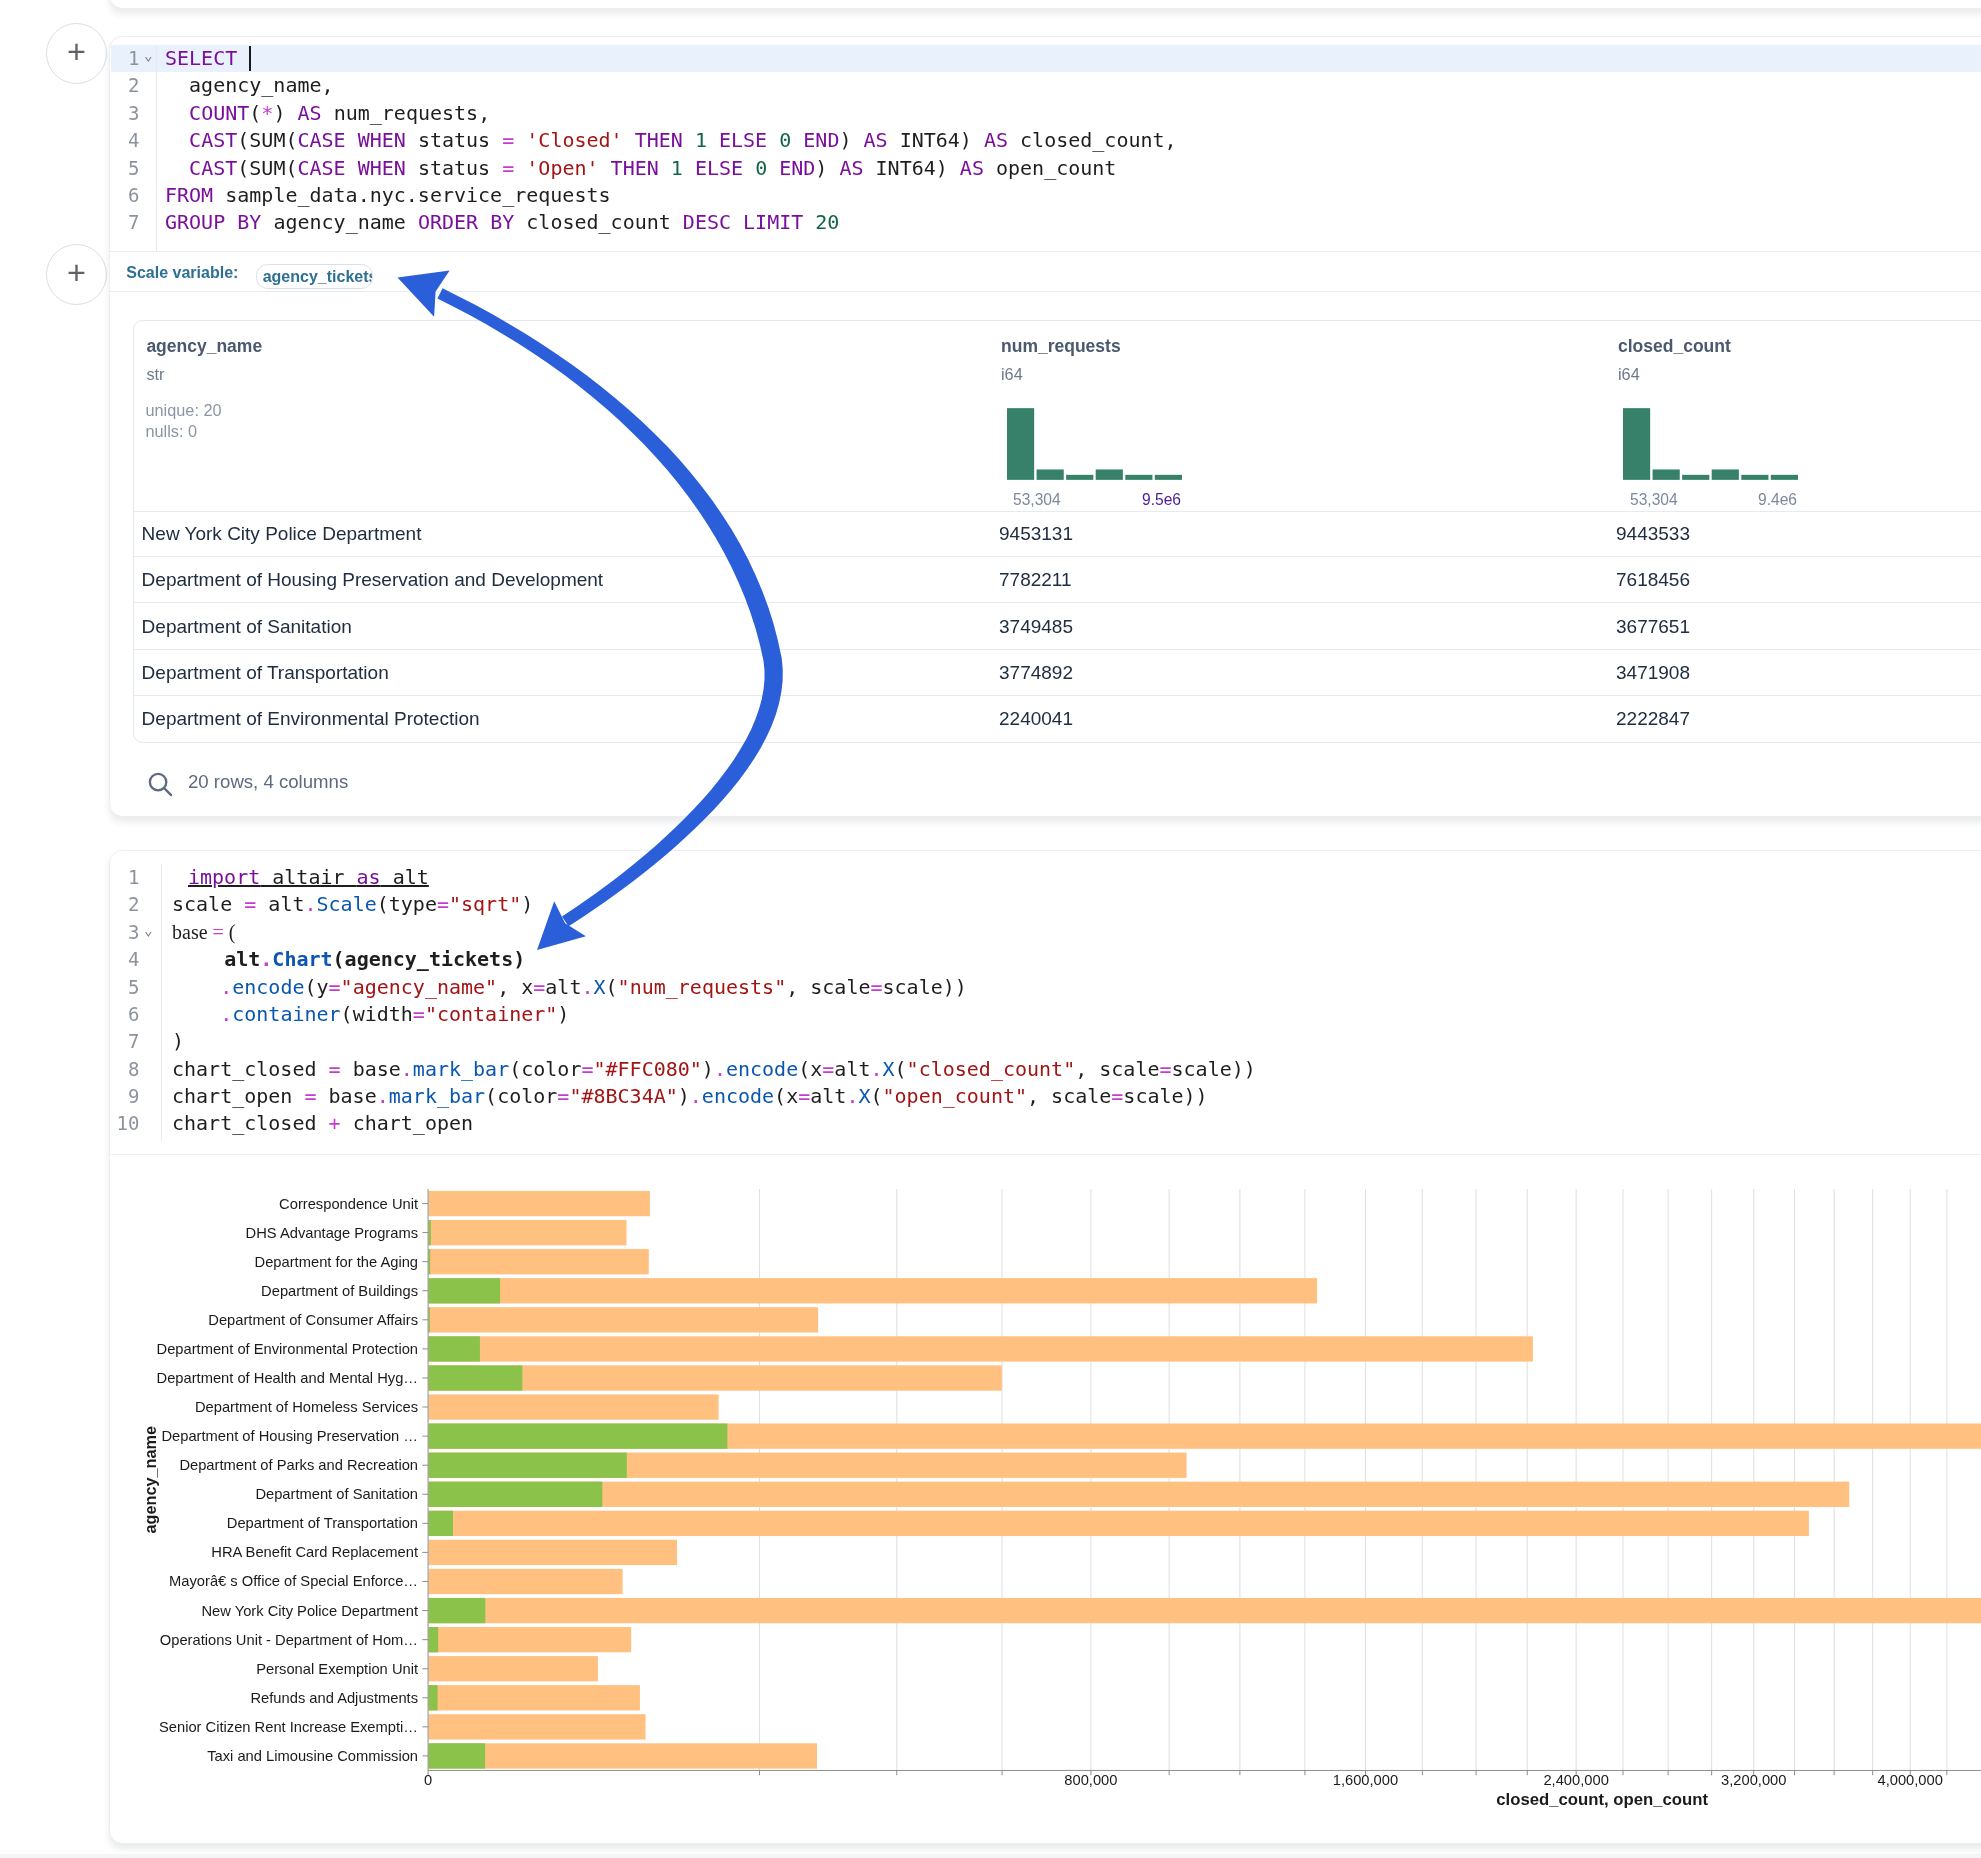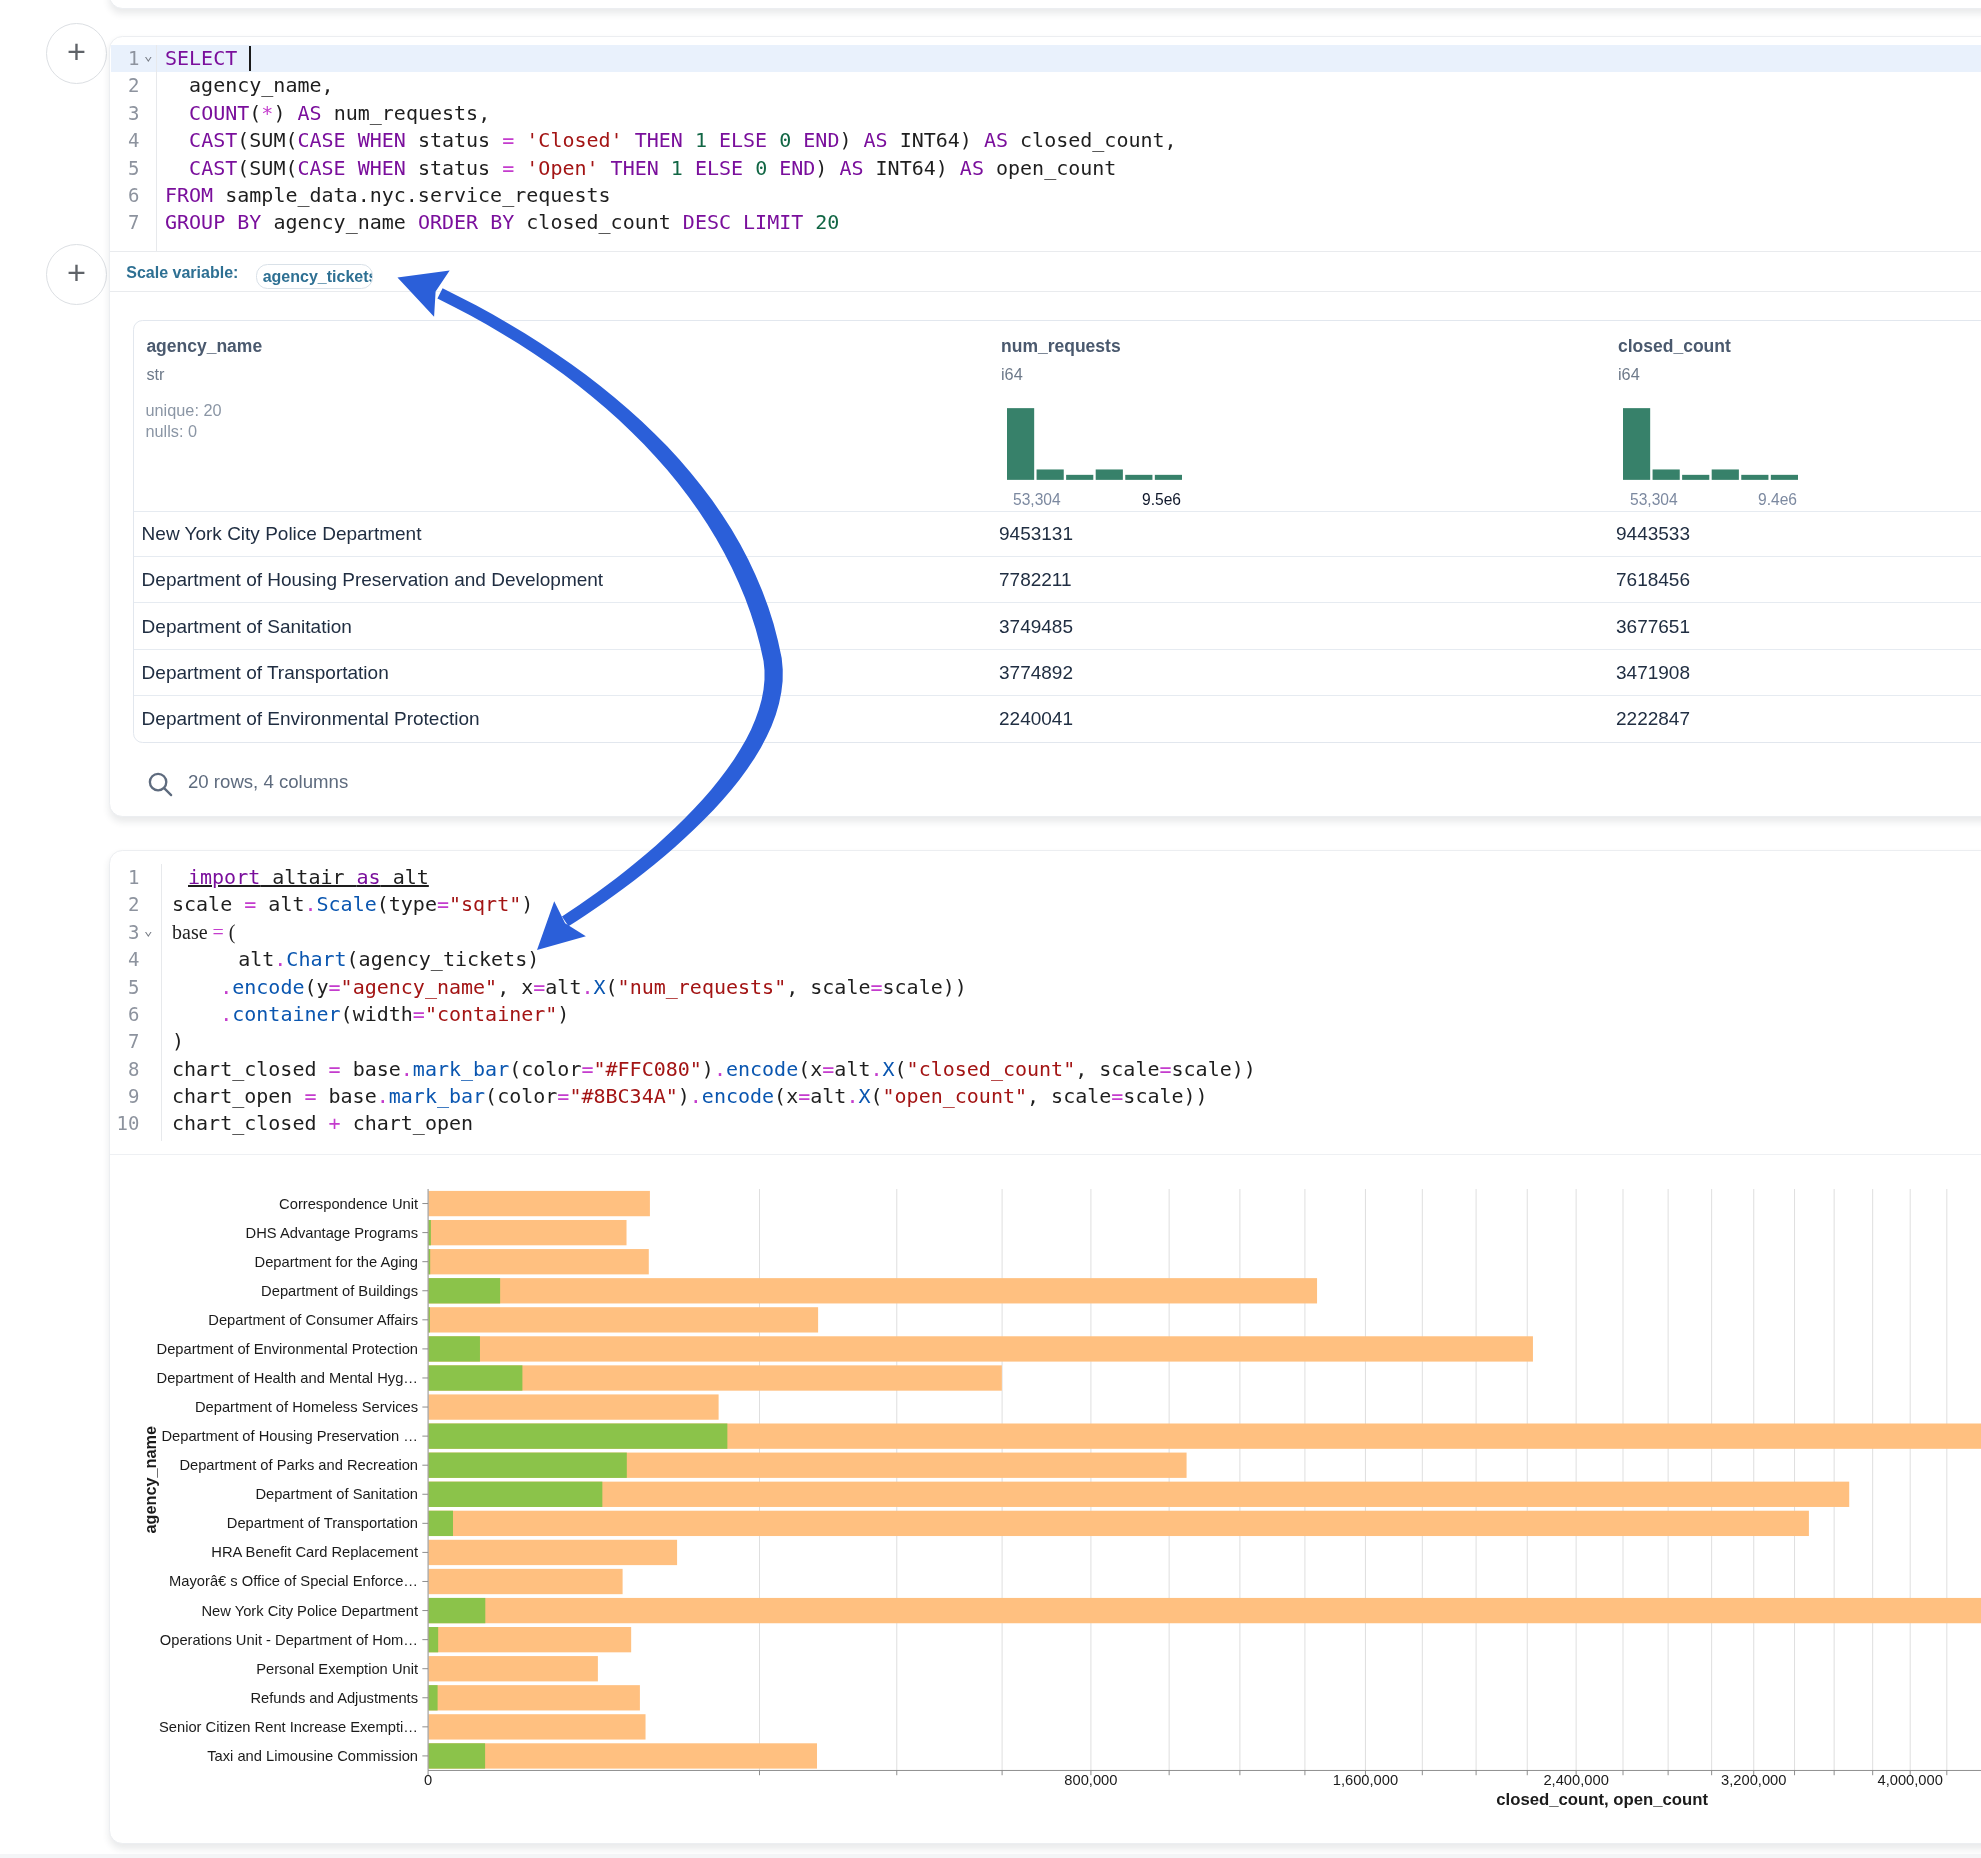--- a/index.html
+++ b/index.html
@@ -121,21 +121,21 @@
           <div class="th-type" style="left:867px">i64</div>
           <svg style="position:absolute; left:873px; top:87px" width="175" height="72" viewBox="0 0 183 75">
             <rect x="0" y="0" width="28.416666666666668" height="75" fill="#37816a"></rect>
             <rect x="30.916666666666668" y="64.125" width="28.416666666666668" height="10.875" fill="#37816a"></rect>
             <rect x="61.833333333333336" y="69.75" width="28.416666666666668" height="5.250000000000001" fill="#37816a"></rect>
             <rect x="92.75" y="64.125" width="28.416666666666668" height="10.875" fill="#37816a"></rect>
             <rect x="123.66666666666667" y="69.75" width="28.416666666666668" height="5.250000000000001" fill="#37816a"></rect>
             <rect x="154.58333333333334" y="69.75" width="28.416666666666668" height="5.250000000000001" fill="#37816a"></rect>
           </svg>
           <div class="th-stat" style="top:170px; left:879px; font-size:15.6px; color:#7c89a0;">53,304</div>
-          <div class="th-stat" style="top:170px; left:1008px; font-size:15.6px; color:#0f172a;">9.5e6</div>
+          <div class="th-stat" style="top:170px; left:1008px; font-size:15.6px; color:#4c1d95;">9.5e6</div>
         </div>
         <div class="th-block" style="left:0px">
           <div class="th-name" style="left:1484px">closed_count</div>
           <div class="th-type" style="left:1484px">i64</div>
           <svg style="position:absolute; left:1489px; top:87px" width="175" height="72" viewBox="0 0 183 75">
             <rect x="0" y="0" width="28.416666666666668" height="75" fill="#37816a"></rect>
             <rect x="30.916666666666668" y="64.125" width="28.416666666666668" height="10.875" fill="#37816a"></rect>
             <rect x="61.833333333333336" y="69.75" width="28.416666666666668" height="5.250000000000001" fill="#37816a"></rect>
             <rect x="92.75" y="64.125" width="28.416666666666668" height="10.875" fill="#37816a"></rect>
             <rect x="123.66666666666667" y="69.75" width="28.416666666666668" height="5.250000000000001" fill="#37816a"></rect>
@@ -183,21 +183,21 @@
       <div class="label">20 rows, 4 columns</div>
     </div>
   </div>
 
   <div class="card cell-py">
     <div class="editor" id="py-editor" style="top:13.4px; height:277px;">
         <div class="gutter-border" style="left: 51px;"></div>
         <div class="ed-line" style="top: 0px;"><span class="num" style="left: -8.6px;">1</span><span class="code" style="left: 78px; text-decoration: underline;"><span class="tok-kw">import</span><span> altair </span><span class="tok-kw">as</span><span> alt</span></span></div>
         <div class="ed-line" style="top: 27px;"><span class="num" style="left: -8.6px;">2</span><span class="code" style="left: 62px;"><span>scale </span><span class="tok-op">=</span><span> alt</span><span class="tok-op">.</span><span class="tok-fn">Scale</span><span>(type</span><span class="tok-op">=</span><span class="tok-str">"sqrt"</span><span>)</span></span></div>
         <div class="ed-line" style="top: 55px;"><span class="num" style="left: -8.6px;">3</span><span class="fold" style="left: 34px;">⌄</span><span class="code" style="left: 62px; font-family: Liberation Serif, serif;"><span>base </span><span class="tok-op">=</span><span> (</span></span></div>
-        <div class="ed-line" style="top: 82px;"><span class="num" style="left: -8.6px;">4</span><span class="code" style="left: 80px;"><span>    alt</span><span class="tok-op">.</span><span class="tok-fn">Chart</span><span>(agency_tickets)</span></span></div>
+        <div class="ed-line" style="top: 82px;"><span class="num" style="left: -8.6px;">4</span><span class="code" style="left: 66px; font-weight: bold;"><span>    alt</span><span class="tok-op">.</span><span class="tok-fn">Chart</span><span>(agency_tickets)</span></span></div>
         <div class="ed-line" style="top: 110px;"><span class="num" style="left: -8.6px;">5</span><span class="code" style="left: 62px;"><span>    </span><span class="tok-op">.</span><span class="tok-fn">encode</span><span>(y</span><span class="tok-op">=</span><span class="tok-str">"agency_name"</span><span>, x</span><span class="tok-op">=</span><span>alt</span><span class="tok-op">.</span><span class="tok-fn">X</span><span>(</span><span class="tok-str">"num_requests"</span><span>, scale</span><span class="tok-op">=</span><span>scale))</span></span></div>
         <div class="ed-line" style="top: 137px;"><span class="num" style="left: -8.6px;">6</span><span class="code" style="left: 62px;"><span>    </span><span class="tok-op">.</span><span class="tok-fn">container</span><span>(width</span><span class="tok-op">=</span><span class="tok-str">"container"</span><span>)</span></span></div>
         <div class="ed-line" style="top: 164px;"><span class="num" style="left: -8.6px;">7</span><span class="code" style="left: 62px;"><span>)</span></span></div>
         <div class="ed-line" style="top: 192px;"><span class="num" style="left: -8.6px;">8</span><span class="code" style="left: 62px;"><span>chart_closed </span><span class="tok-op">=</span><span> base</span><span class="tok-op">.</span><span class="tok-fn">mark_bar</span><span>(color</span><span class="tok-op">=</span><span class="tok-str">"#FFC080"</span><span>)</span><span class="tok-op">.</span><span class="tok-fn">encode</span><span>(x</span><span class="tok-op">=</span><span>alt</span><span class="tok-op">.</span><span class="tok-fn">X</span><span>(</span><span class="tok-str">"closed_count"</span><span>, scale</span><span class="tok-op">=</span><span>scale))</span></span></div>
         <div class="ed-line" style="top: 219px;"><span class="num" style="left: -8.6px;">9</span><span class="code" style="left: 62px;"><span>chart_open </span><span class="tok-op">=</span><span> base</span><span class="tok-op">.</span><span class="tok-fn">mark_bar</span><span>(color</span><span class="tok-op">=</span><span class="tok-str">"#8BC34A"</span><span>)</span><span class="tok-op">.</span><span class="tok-fn">encode</span><span>(x</span><span class="tok-op">=</span><span>alt</span><span class="tok-op">.</span><span class="tok-fn">X</span><span>(</span><span class="tok-str">"open_count"</span><span>, scale</span><span class="tok-op">=</span><span>scale))</span></span></div>
         <div class="ed-line" style="top: 246px;"><span class="num" style="left: -8.6px;">10</span><span class="code" style="left: 62px;"><span>chart_closed </span><span class="tok-op">+</span><span> chart_open</span></span></div>
       </div>
     <div style="position:absolute; left:0; right:0; top:303px; height:1px; background:#eef0f3;"></div>
   </div>
 

